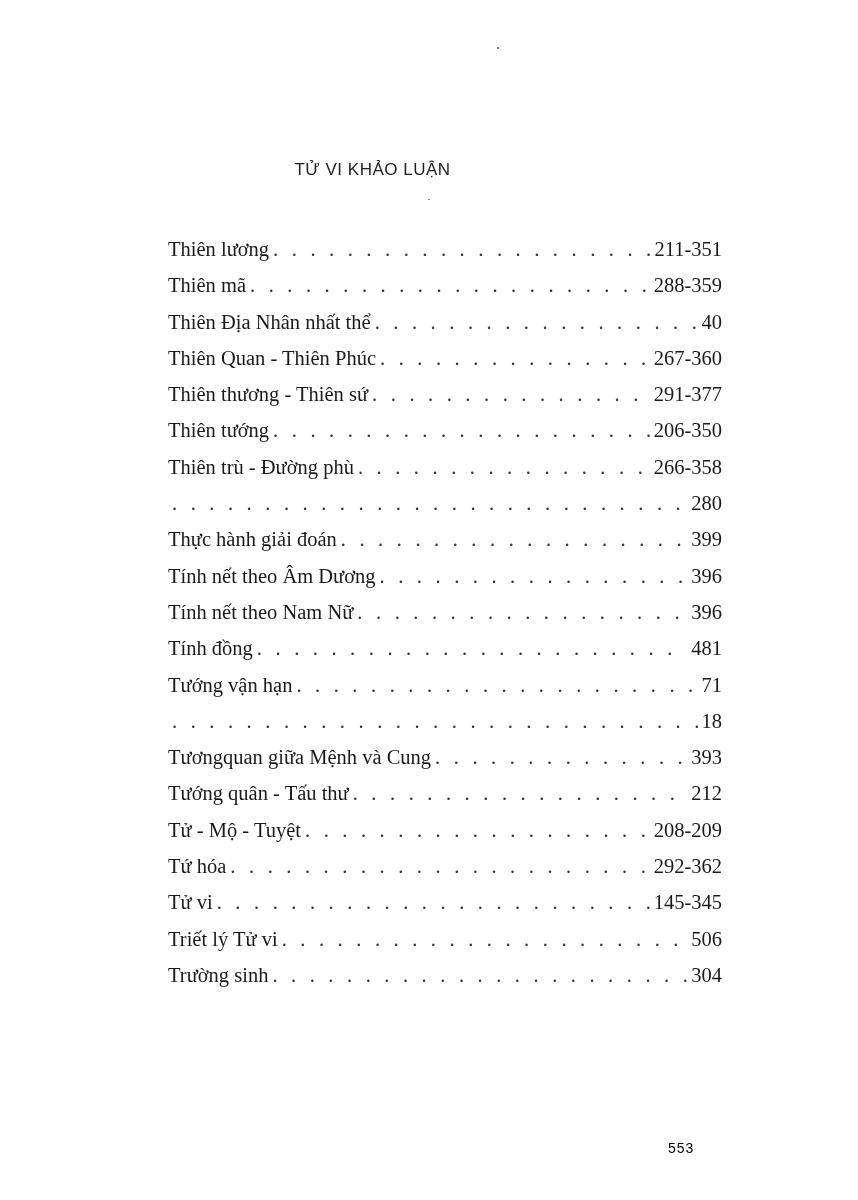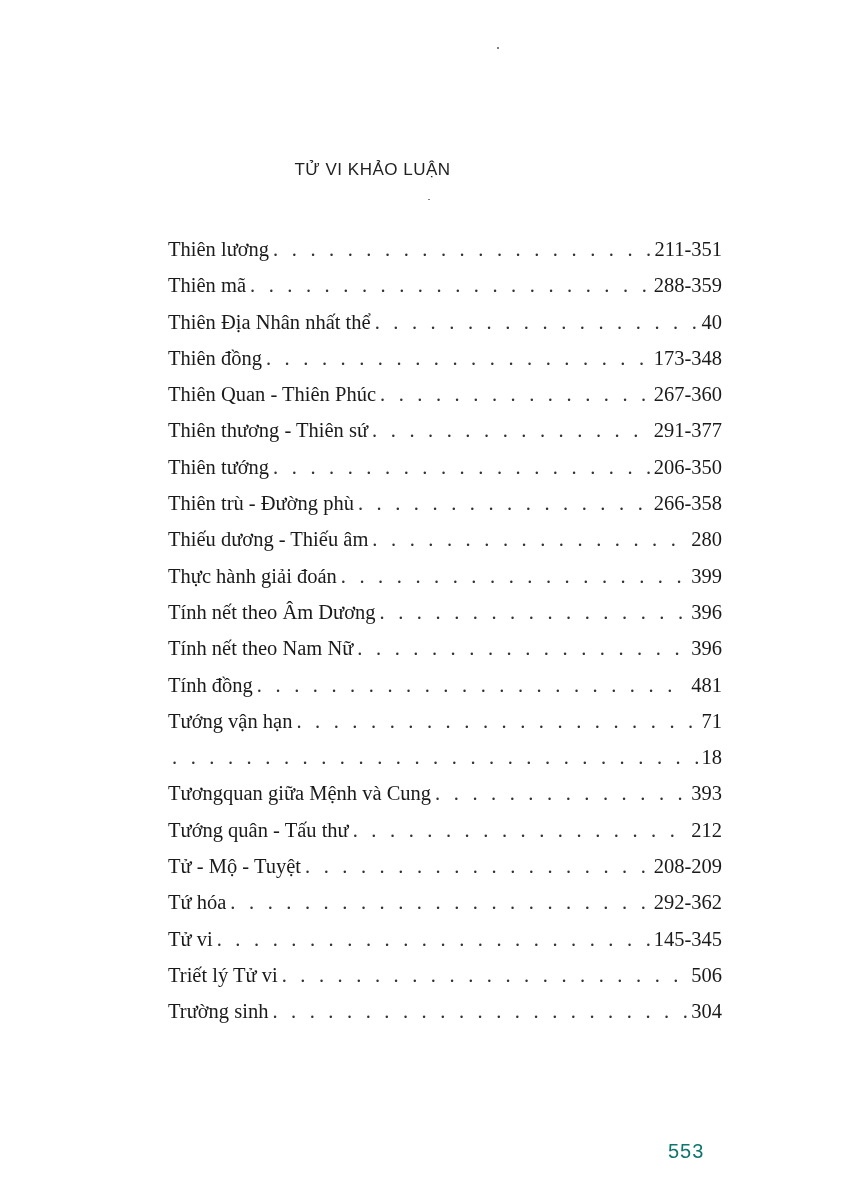--- a/index.html
+++ b/index.html
@@ -48,22 +48,22 @@
     }
     .entry-leader::before {
       content: ". . . . . . . . . . . . . . . . . . . . . . . . . . . . . . . . . . . . . . . . . . . . . . . .";
       letter-spacing: 4.2px;
     }
     .entry-page { flex: 0 0 auto; text-align: right; }
     .page-number {
       position: absolute;
       top: 1140px; left: 668px;
       font-family: "Liberation Sans", "DejaVu Sans", sans-serif;
-      font-size: 20px;
-      color: #0f766e;
+      font-size: 14px;
+      color: #000000;
       letter-spacing: 1px;
     }
   </style>
 </head>
 <body>
 
 <div class="speck" style="top:47px; left:497px;"></div>
 <div class="speck" style="top:199px; left:428px; width:2px; height:1px;"></div>
 
 <div class="running-header">TỬ VI KHẢO LUẬN</div>
@@ -78,46 +78,40 @@
       <span class="entry-term">Thiên mã</span>
       <span class="entry-leader"></span>
       <span class="entry-page">288-359</span>
     </div>
   <div class="entry">
       <span class="entry-term">Thiên Địa Nhân nhất thể</span>
       <span class="entry-leader"></span>
       <span class="entry-page">40</span>
     </div>
   <div class="entry">
-      <span class="entry-term">Thiên đồng</span>
-      <span class="entry-leader"></span>
-      <span class="entry-page">173-348</span>
-    </div>
-  <div class="entry">
       <span class="entry-term">Thiên Quan - Thiên Phúc</span>
       <span class="entry-leader"></span>
       <span class="entry-page">267-360</span>
     </div>
   <div class="entry">
       <span class="entry-term">Thiên thương - Thiên sứ</span>
       <span class="entry-leader"></span>
       <span class="entry-page">291-377</span>
     </div>
   <div class="entry">
       <span class="entry-term">Thiên tướng</span>
       <span class="entry-leader"></span>
       <span class="entry-page">206-350</span>
     </div>
   <div class="entry">
       <span class="entry-term">Thiên trù - Đường phù</span>
       <span class="entry-leader"></span>
       <span class="entry-page">266-358</span>
     </div>
   <div class="entry">
-      <span class="entry-term">Thiếu dương - Thiếu âm</span>
       <span class="entry-leader"></span>
       <span class="entry-page">280</span>
     </div>
   <div class="entry">
       <span class="entry-term">Thực hành giải đoán</span>
       <span class="entry-leader"></span>
       <span class="entry-page">399</span>
     </div>
   <div class="entry">
       <span class="entry-term">Tính nết theo Âm Dương</span>

